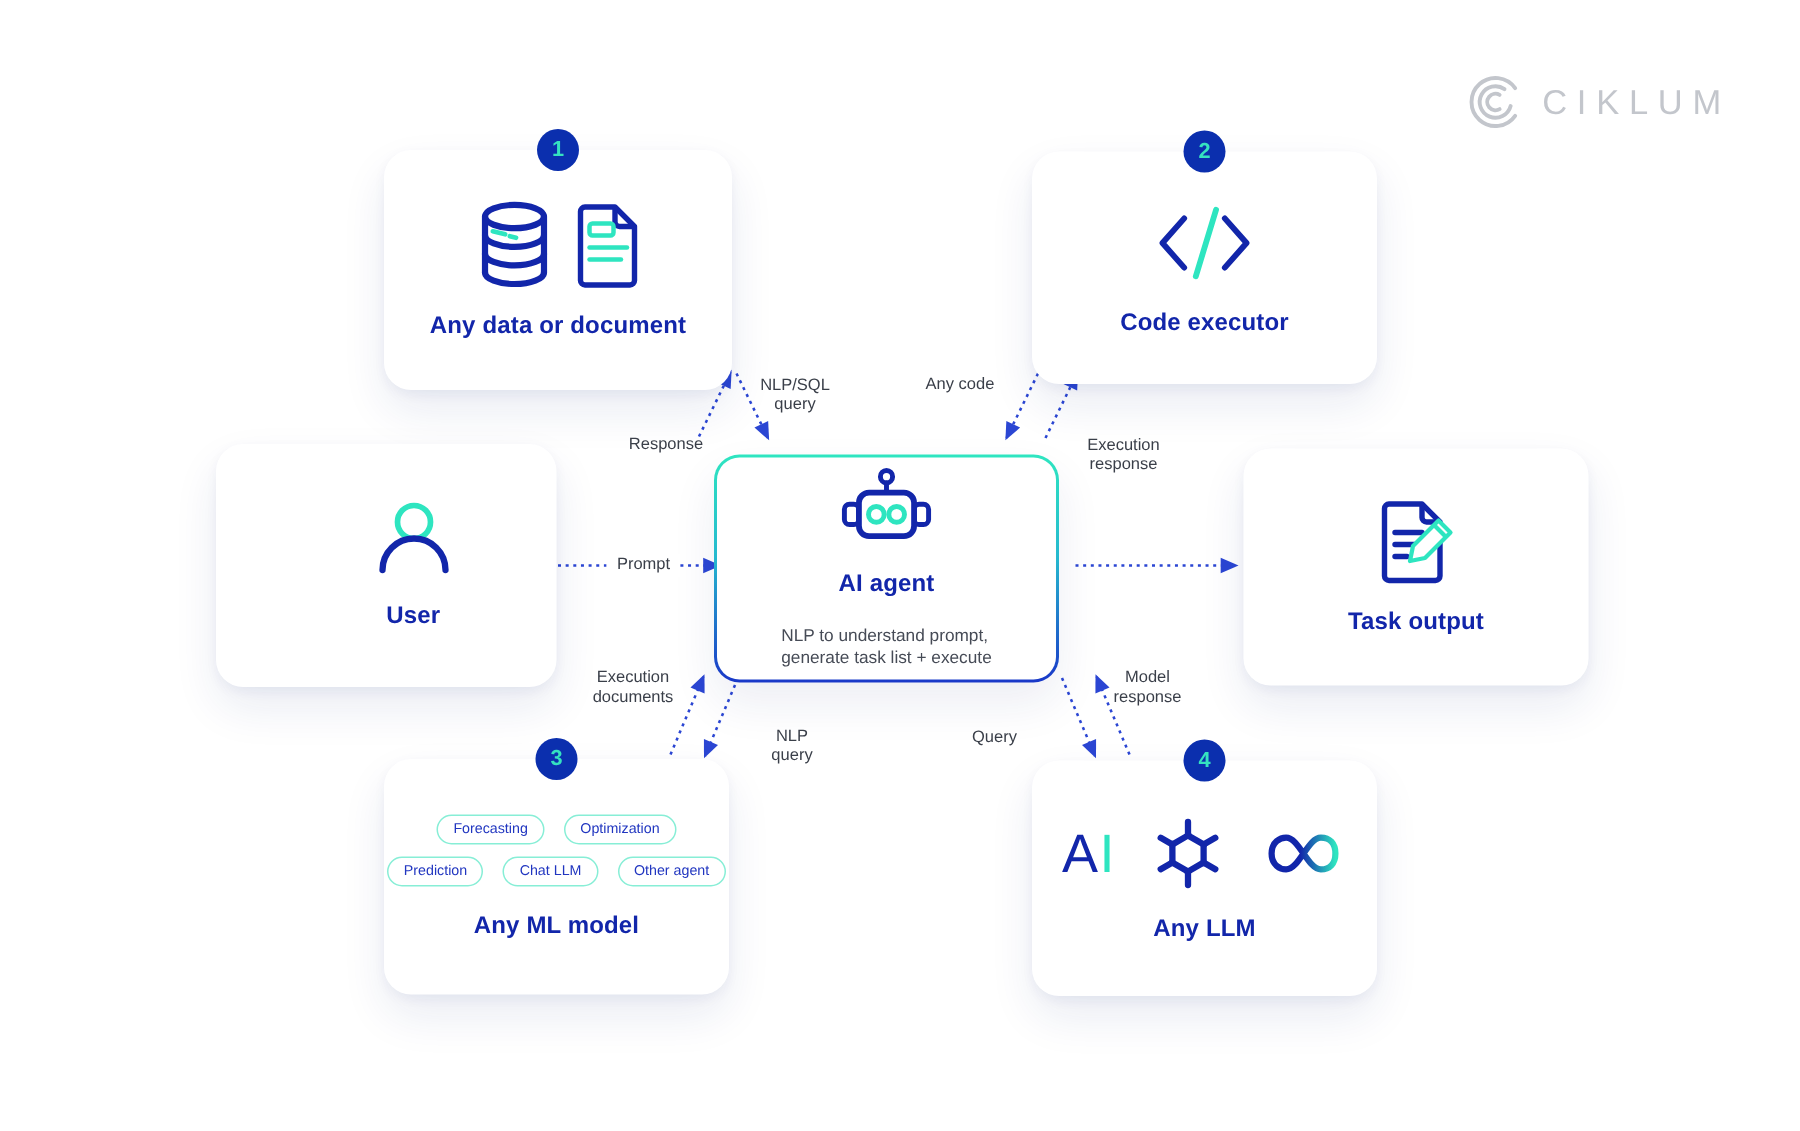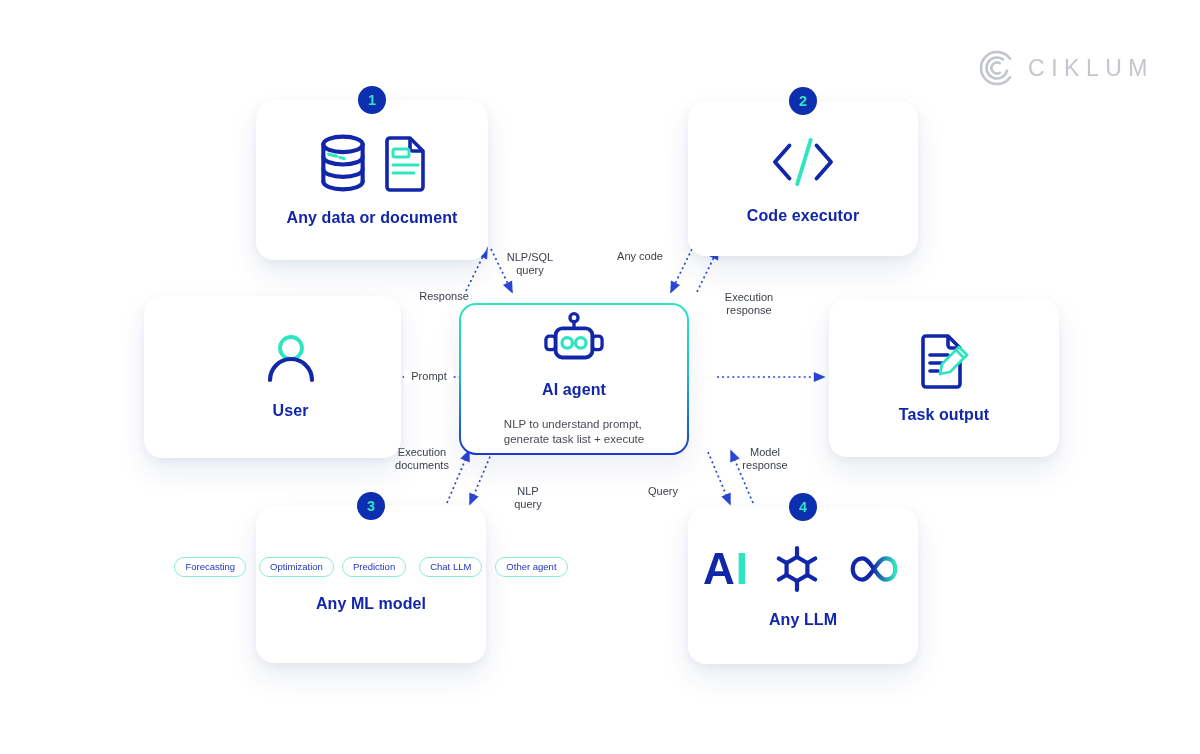--- a/index.html
+++ b/index.html
@@ -15,47 +15,47 @@
           box-shadow:0 14px 30px rgba(24,39,120,.09), 0 3px 8px rgba(24,39,120,.05);
           display:flex; flex-direction:column; align-items:center; justify-content:center;
           z-index:2; }
   .card-title { color:#1226aa; font-weight:700; font-size:16px; letter-spacing:.1px; }
 
   .badge { position:absolute; top:-14px; left:50%; transform:translateX(-50%);
            width:28px; height:28px; border-radius:50%; background:#0b2fae;
            color:#35e2c0; font-size:14.5px; font-weight:700;
            display:flex; align-items:center; justify-content:center; z-index:3; }
 
-  #card-user        { left:144px; top:296px; width:257px; height:162px; gap:16px;padding-left:36px; }
+  #card-user        { left:144px; top:296px; width:227px; height:162px; gap:16px;padding-left:36px; }
   #card-data-doc    { left:256px; top:100px; width:232px; height:160px; gap:15px; }
   #card-code        { left:688px; top:101px; width:230px; height:155px; gap:16px; }
   #card-task        { left:829px; top:299px; width:230px; height:158px; gap:15px; }
   #card-ml          { left:256px; top:506px; width:230px; height:157px; }
   #card-llm         { left:688px; top:507px; width:230px; height:157px; }
 
   
-  #card-agent-border { position:absolute; left:459px; top:303px; width:230px; height:152px;
+  #card-agent-border { position:absolute; left:476px; top:303px; width:230px; height:152px;
            border-radius:17px; padding:2px; background:linear-gradient(180deg,#2ee5c0 0%,#25b9cf 45%,#1937c8 100%);
            box-shadow:0 14px 30px rgba(24,39,120,.08); z-index:2; }
   #card-agent { width:100%; height:100%; background:#fff; border-radius:15px;
            display:flex; flex-direction:column; align-items:center; justify-content:center; }
   .agent-subtitle { color:#464b56; font-size:11.5px; line-height:1.3; text-align:left; margin-top:18px; }
   #card-agent .card-title { margin-top:10px; }
 
   .icon-row { display:flex; align-items:center; gap:12px; }
 
   
-  .pill-rows { display:flex; align-items:center; gap:8px; margin-bottom:18px; }
+  .pill-rows { display:flex; flex-direction:column; align-items:center; gap:8px; margin-bottom:18px; }
   .pill-row { display:flex; gap:13px; justify-content:center; }
   .pill { border:1.2px solid #87eed6; border-radius:10px; padding:3px 10px 4px;
           color:#2136c0; font-size:9.5px; white-space:nowrap; background:#fff; }
 
   
   .llm-logos { display:flex; align-items:center; gap:22px; margin-bottom:16px; }
-  .ai-mark { font-size:44px; font-weight:700; letter-spacing:1px; line-height:1; }
+  .ai-mark { font-size:36px; font-weight:400; letter-spacing:1px; line-height:1; }
   .ai-mark .a { color:#1226aa; } .ai-mark .i { color:#2ee5c0; }
 
   
   .edge-label { position:absolute; transform:translate(-50%,-50%); z-index:2;
                 color:#3a3f49; font-size:11px; line-height:1.2; text-align:center; white-space:nowrap; }
   #lbl-nlp-sql   { left:530px; top:264px; }
   #lbl-any-code  { left:640px; top:257px; }
   #lbl-response  { left:444px; top:297px; }
   #lbl-exec      { left:749px; top:304px; }
   #lbl-prompt    { left:429px; top:377px; background:#fff; padding:1px 7px; }

